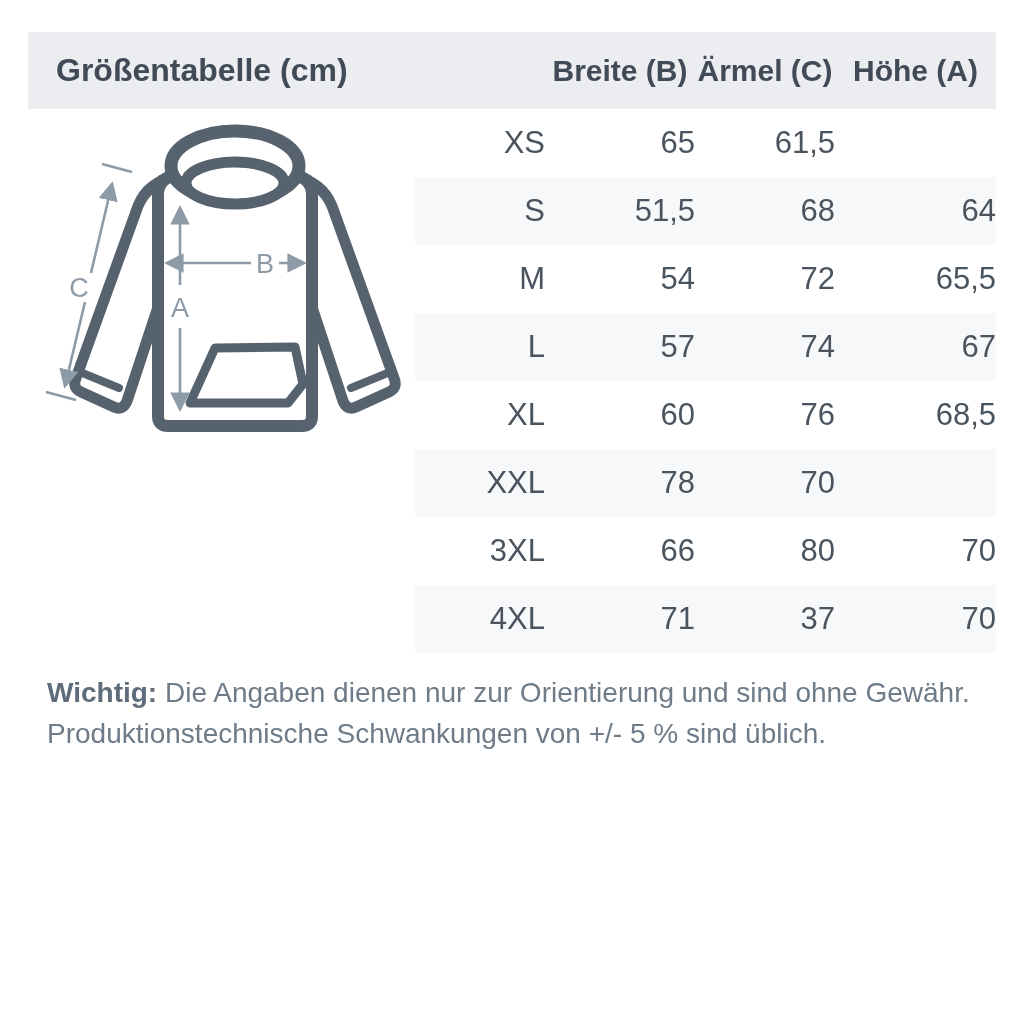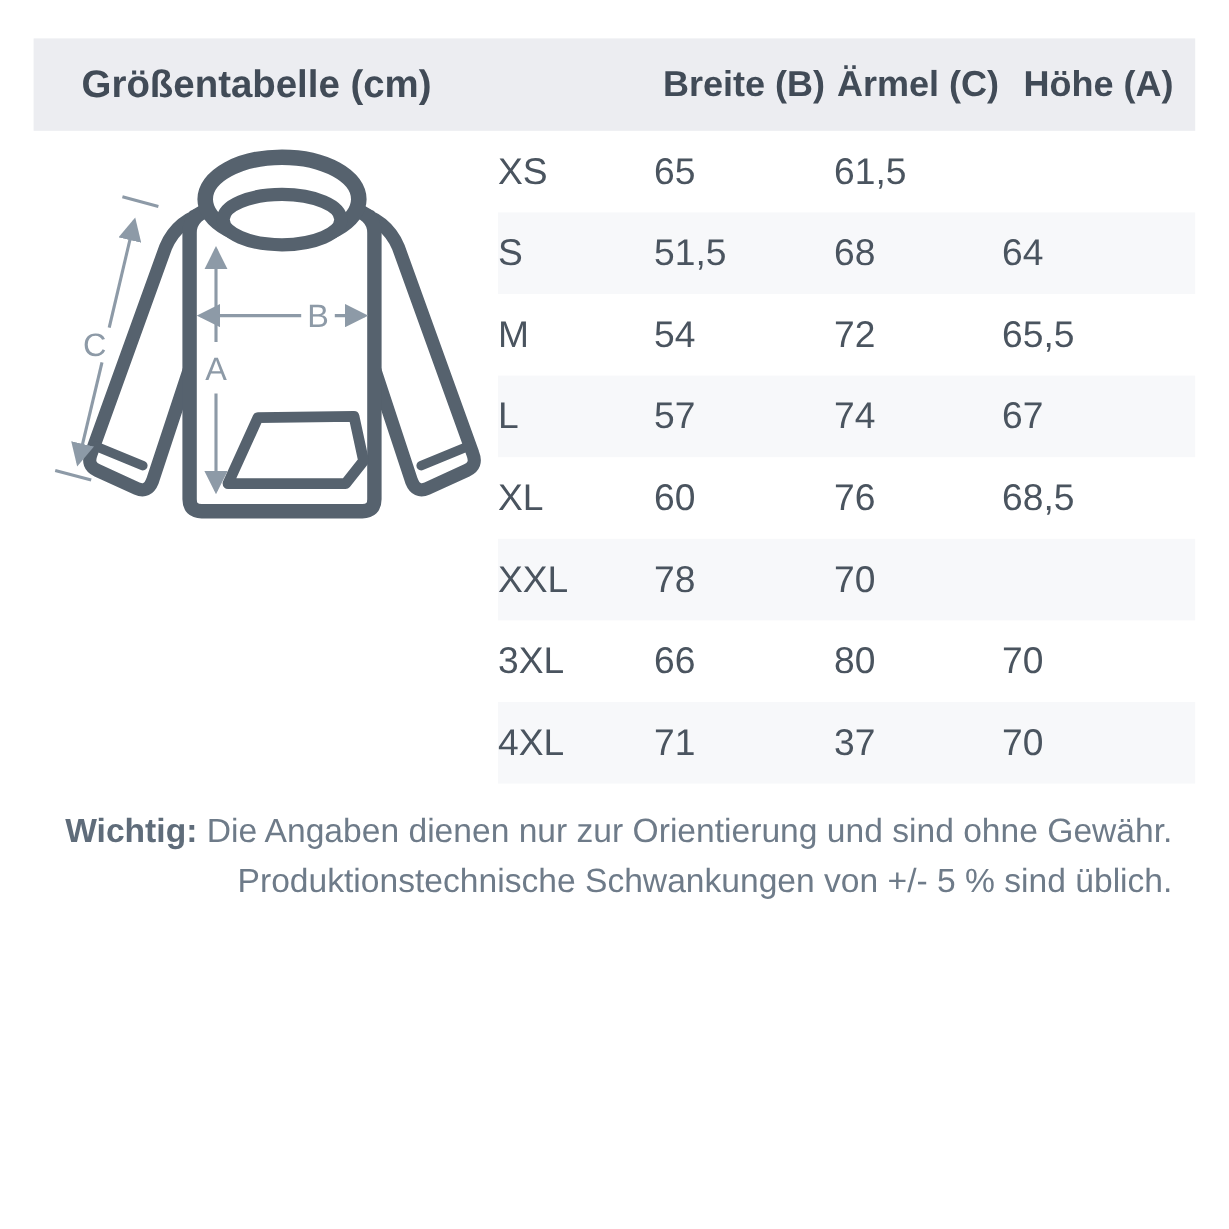--- a/index.html
+++ b/index.html
@@ -5,35 +5,35 @@
   html,body{margin:0;padding:0;background:#ffffff;}
   body{width:1024px;height:1024px;position:relative;overflow:hidden;
        font-family:"Liberation Sans", sans-serif;}
   .canvas{position:absolute;inset:0;}
 
   
   .header{position:absolute;left:28px;top:32px;width:968px;height:77px;
           background:#ecedf1;display:grid;
           grid-template-columns:387px 130px 150px 140px 161px;
           align-items:center;}
-  .header .title{font-size:32px;font-weight:bold;color:#414b57;padding-left:40px;white-space:nowrap;}
+  .header .title{font-size:32px;font-weight:bold;color:#414b57;padding-left:28px;white-space:nowrap;}
   .header .col-label{font-size:30px;font-weight:bold;color:#414b57;text-align:center;white-space:nowrap;}
 
   
   .table{position:absolute;left:415px;top:109px;width:581px;}
   .row{display:grid;grid-template-columns:130px 150px 140px 161px;height:68px;}
   .row:nth-child(even){background:#f7f8fa;}
-  .cell{font-size:31px;color:#4a545f;text-align:left;line-height:68px;white-space:nowrap;}
+  .cell{font-size:31px;color:#4a545f;text-align:right;line-height:68px;white-space:nowrap;}
 
   
   .diagram{position:absolute;left:22px;top:120px;width:400px;height:350px;}
 
   
   .footer{position:absolute;left:47px;top:672px;width:930px;
-          font-size:28px;line-height:41px;color:#6e7b89;text-align:right;}
+          font-size:28px;line-height:41px;color:#6e7b89;}
   .footer b{color:#5f6c7a;}
 </style>
 </head>
 <body>
 
 <div class="canvas">
 
   <div class="header">
     <div class="title">Größentabelle (cm)</div>
     <div class="col-label"></div>

